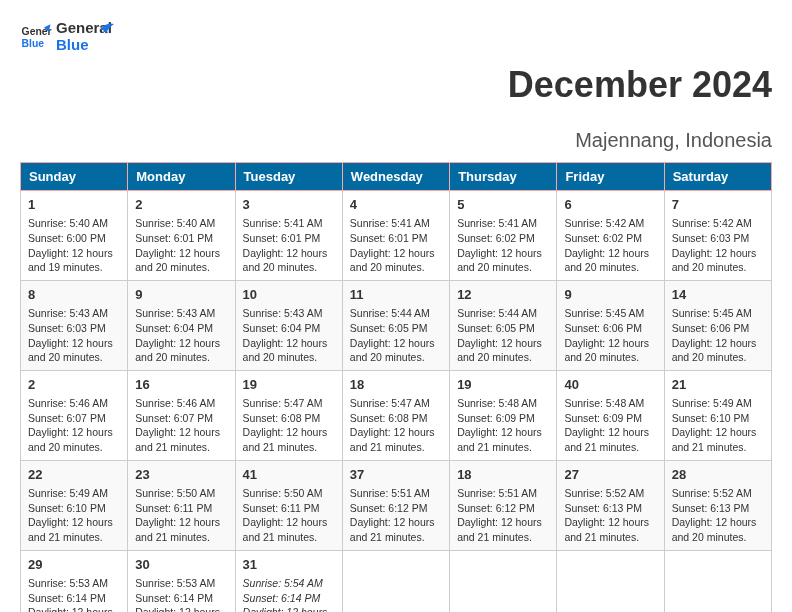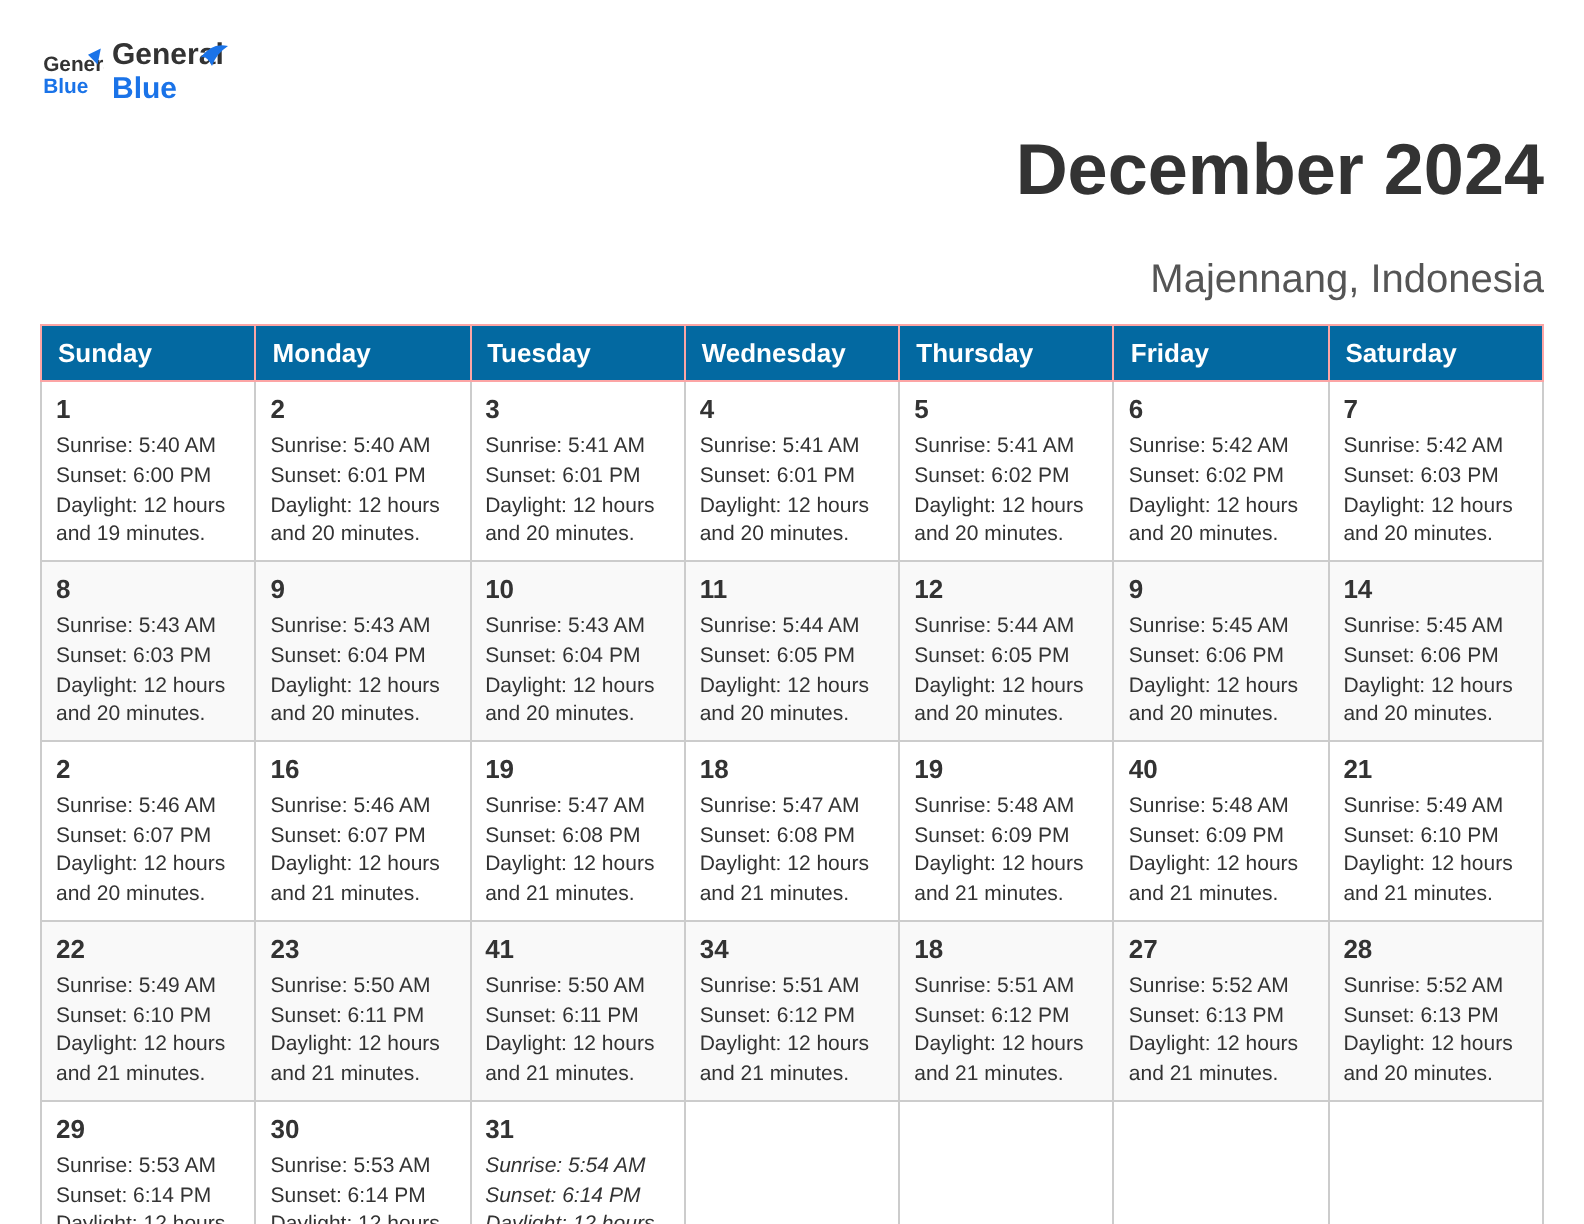--- a/index.html
+++ b/index.html
@@ -263,21 +263,21 @@
 Sunset: 6:11 PM
 Daylight: 12 hours and 21 minutes.</div>
         </td>
         <td>
           <span class="day-num">41</span>
           <div class="day-info" style="white-space: pre-line;">Sunrise: 5:50 AM
 Sunset: 6:11 PM
 Daylight: 12 hours and 21 minutes.</div>
         </td>
         <td>
-          <span class="day-num">34</span>
+          <span class="day-num">37</span>
           <div class="day-info" style="white-space: pre-line;">Sunrise: 5:51 AM
 Sunset: 6:12 PM
 Daylight: 12 hours and 21 minutes.</div>
         </td>
         <td>
           <span class="day-num">18</span>
           <div class="day-info" style="white-space: pre-line;">Sunrise: 5:51 AM
 Sunset: 6:12 PM
 Daylight: 12 hours and 21 minutes.</div>
         </td>

